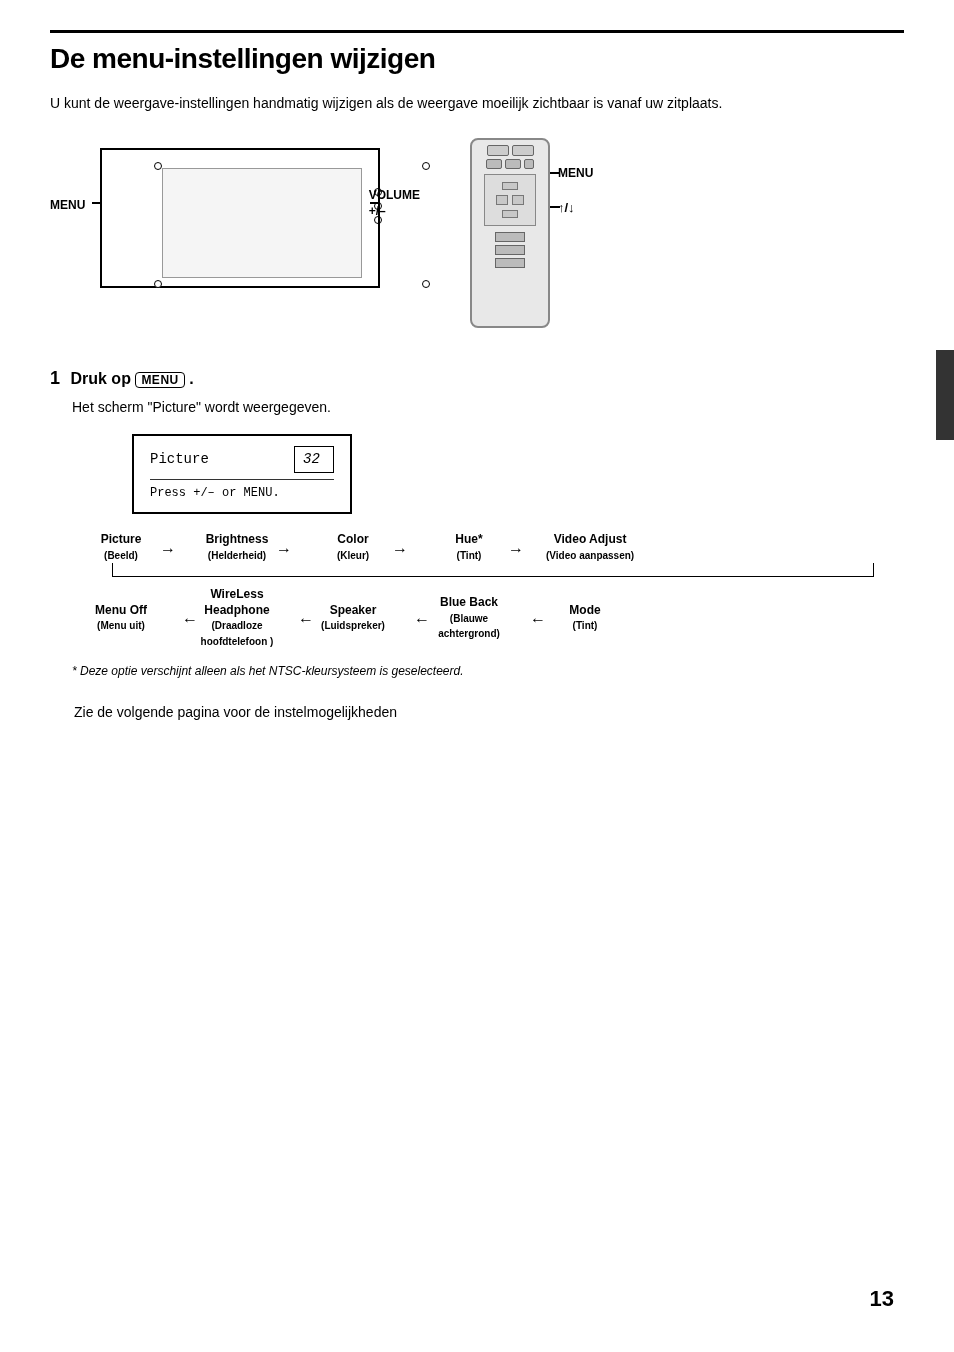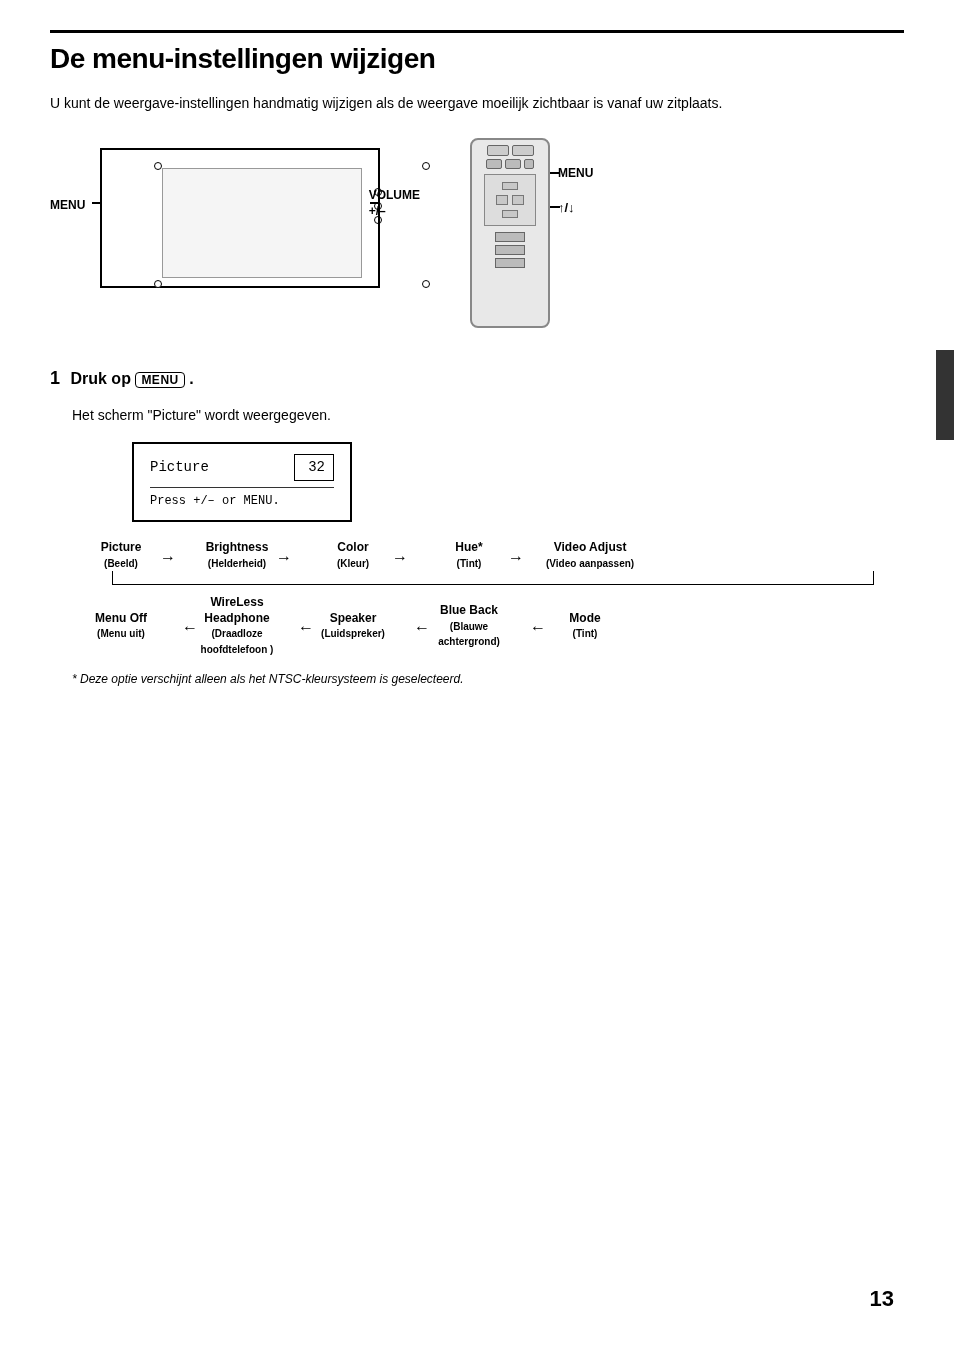--- a/index.html
+++ b/index.html
@@ -136,21 +136,21 @@
     }
 
     
     .step-section {
       margin-bottom: 22px;
     }
 
     .step-header {
       font-size: 16px;
       font-weight: 900;
-      margin-bottom: 16px;
+      margin-bottom: 8px;
     }
 
     .step-number {
       font-size: 18px;
       font-weight: 900;
       margin-right: 6px;
     }
 
     .step-body {
       font-size: 14px;
@@ -195,21 +195,22 @@
       font-size: 14px;
       font-family: 'Courier New', monospace;
     }
 
     .picture-screen-value {
       border: 1px solid #000;
       padding: 2px 8px;
       font-size: 14px;
       font-family: 'Courier New', monospace;
       min-width: 40px;
-      text-align: right;
+      text-align: left;
+      font-style: italic;
     }
 
     .picture-screen-bottom {
       font-size: 12px;
       font-family: 'Courier New', monospace;
       margin-top: 6px;
       border-top: 1.5px solid #333;
       padding-top: 4px;
     }
 
@@ -451,17 +452,20 @@
           <span class="fsub">(Tint)</span>
         </div>
       </div>
     </div>
 
     <p class="italic-note">* Deze optie verschijnt alleen als het NTSC-kleursysteem is geselecteerd.</p>
   </div>
 </div>
 
 <div class="step-section">
+  <div class="step-sub">
+    <p>Zie de volgende pagina voor de instelmogelijkheden</p>
+  </div>
 </div>
 
 <div style="position:fixed;bottom:40px;right:60px;font-size:22px;font-weight:900;">13</div>
 
 <div style="position:fixed;right:0;top:350px;width:18px;height:90px;background:#333;"></div>
 
 </body></html>

